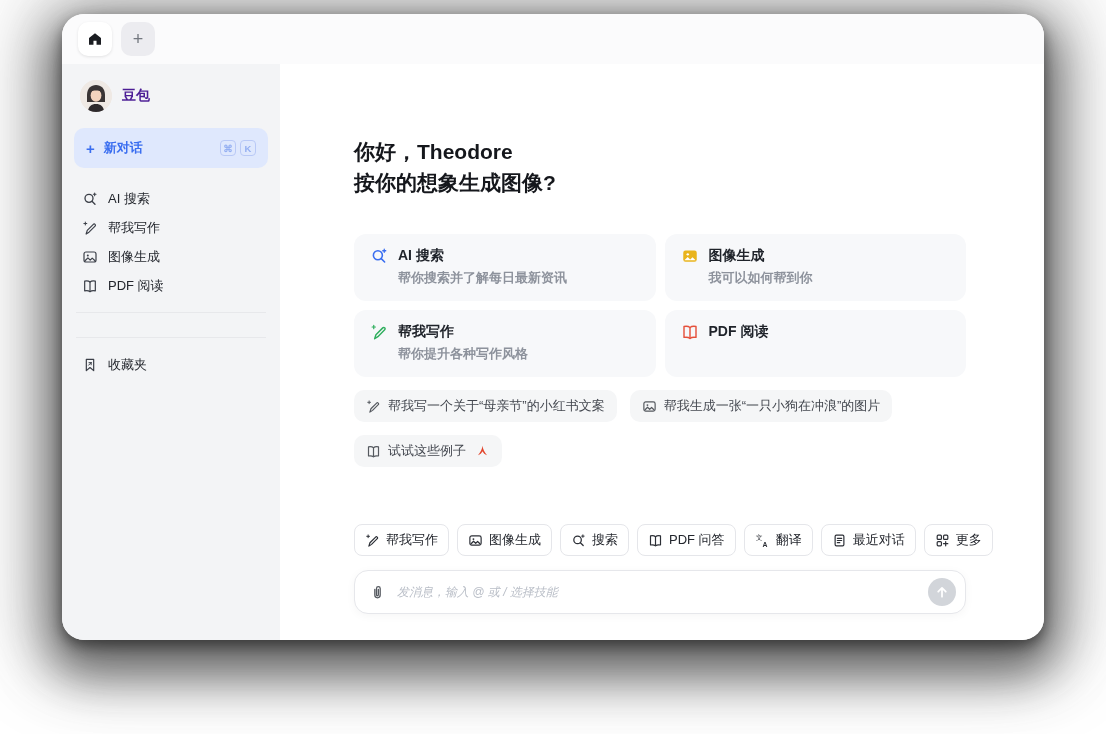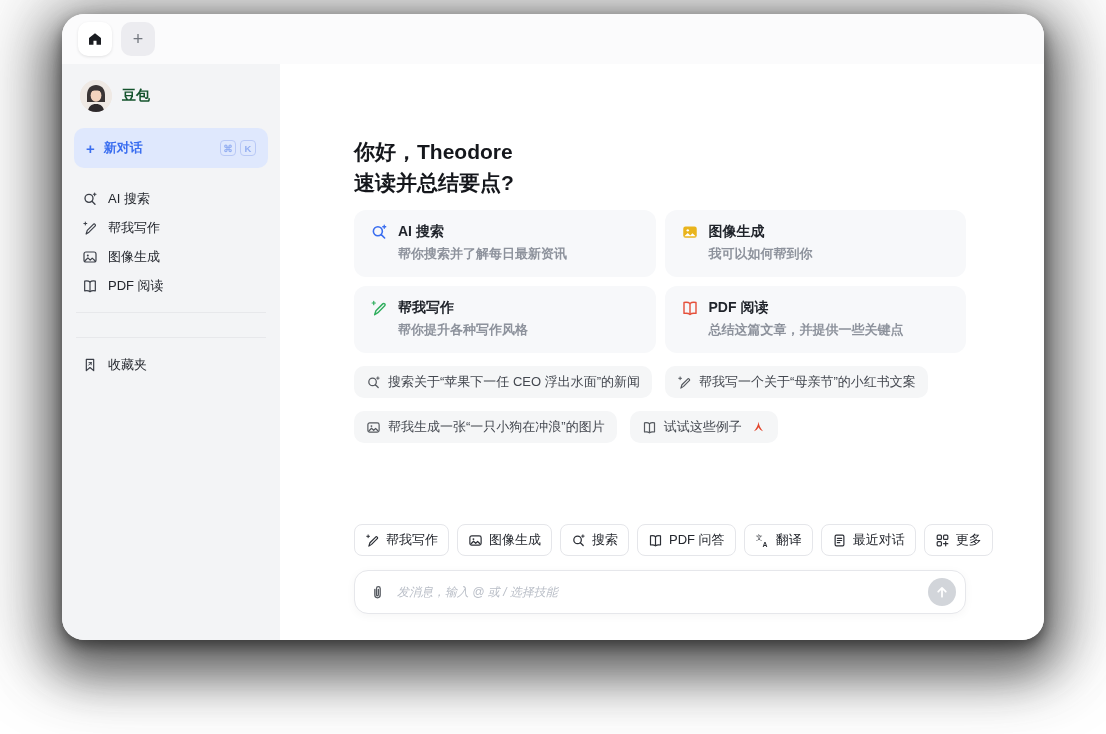--- a/index.html
+++ b/index.html
@@ -21,33 +21,33 @@
   .tab{ width:34px; height:34px; border-radius:10px; display:grid; place-items:center; cursor:pointer; }
   .tab.home{ background:#fff; box-shadow:0 1px 3px rgba(0,0,0,.10); color:#1b1d22; }
   .tab.plus{ background:#ececf0; color:#73777f; font-size:18px; line-height:1; }
   
   .app{ flex:1; display:flex; min-height:0; }
   .sidebar{ width:218px; flex:0 0 218px; background:#f3f4f6; padding:8px 12px 12px; display:flex; flex-direction:column; }
   .main{ flex:1; background:#fff; display:flex; flex-direction:column; padding:72px 0 26px 74px; }
   
   .profile{ display:flex; align-items:center; gap:10px; padding:8px 6px 16px; }
   .avatar{ width:32px; height:32px; border-radius:50%; background:#efe9e4; overflow:hidden; flex:0 0 32px; }
-  .pname{ font-size:14px; font-weight:600; color:#14532d; }
+  .pname{ font-size:14px; font-weight:600; color:#4c1d95; }
   .newchat{ height:40px; background:#dfe8fd; border-radius:10px; display:flex; align-items:center; gap:9px; padding:0 12px; color:#3a6ef0; font-size:13px; font-weight:700; cursor:pointer; }
   .newchat .plusg{ font-size:15px; font-weight:700; }
   .kbds{ margin-left:auto; display:flex; gap:4px; }
   kbd{ width:16px; height:16px; border:1px solid #b9c9f6; border-radius:4px; color:#94aff2; font-size:9.5px; display:grid; place-items:center; font-family:"Liberation Sans",sans-serif; }
   .menu{ margin-top:16px; display:flex; flex-direction:column; }
   .sitem{ height:29px; display:flex; align-items:center; gap:10px; padding:0 8px; color:#23262d; font-size:13px; cursor:pointer; border-radius:8px; }
   .sitem .sic{ width:16px; height:16px; color:#3b3f48; display:grid; place-items:center; }
   .divider{ height:1px; background:#e7e8eb; margin:12px 2px; }
   .chev{ margin-left:auto; color:#9ea3ad; display:grid; place-items:center; width:14px; height:14px; }
   
   .content{ width:612px; }
-  .greet{ font-size:21px; line-height:31px; font-weight:700; color:#15171c; margin:0 0 12px; }
+  .greet{ font-size:21px; line-height:31px; font-weight:700; color:#15171c; margin:0 0 36px; }
   .cards{ display:grid; grid-template-columns:1fr 1fr; gap:9px; width:612px; }
   .card{ background:#f7f8fa; border-radius:12px; padding:13px 16px 14px; cursor:pointer; }
   .chead{ display:flex; align-items:center; gap:10px; }
   .cic{ width:18px; height:18px; display:grid; place-items:center; }
   .ctitle{ font-size:14px; font-weight:700; color:#1f232a; }
   .csub{ margin:4px 0 0 28px; font-size:13px; color:#8d929c;font-weight:bold; }
   .exlabel{ margin-top:18px; font-size:13px; color:#9ba0aa; }
   .chips{ margin-top:13px; display:flex; flex-wrap:wrap; gap:13px; width:640px; }
   .chip{ background:#f5f6f7; border-radius:10px; padding:7px 12px; font-size:13px; color:#43474f; display:flex; align-items:center; gap:7px; cursor:pointer; white-space:nowrap; }
   .chip .sic{ width:15px; height:15px; color:#55595f; display:grid; place-items:center; }
@@ -161,21 +161,21 @@
             </svg>
         </span>
         <span>收藏夹</span>
       </div>
     </div>
 
     <div class="main">
       <div class="content">
         <h1 class="greet">
           <span>你好，Theodore</span><br>
-          <span>速读并总结要点?</span>
+          <span>按你的想象生成图像?</span>
         </h1>
 
         <div class="cards">
           <div class="card">
             <div class="chead">
               <span class="cic" style="color:#3a6ef0">
                 <svg width="18" height="18" viewBox="0 0 24 24" fill="none" stroke="currentColor" stroke-width="2.1" stroke-linecap="round">
                     <circle cx="10.5" cy="11" r="6"></circle>
                     <path d="M15 15.5 L19.5 20"></path>
                     <path d="M19 3 v4 M17 5 h4" stroke-width="1.7"></path>
@@ -216,36 +216,25 @@
           <div class="card">
             <div class="chead">
               <span class="cic" style="color:#e5503b">
                 <svg width="18" height="18" viewBox="0 0 24 24" fill="none" stroke="currentColor" stroke-width="1.9" stroke-linejoin="round">
                     <path d="M12 6 C10.2 4.4 7.2 4 4 4.6 V19.2 C7.2 18.6 10.2 19 12 20.6 C13.8 19 16.8 18.6 20 19.2 V4.6 C16.8 4 13.8 4.4 12 6 Z"></path>
                     <path d="M12 6 V20.4"></path>
                   </svg>
               </span>
               <span class="ctitle">PDF 阅读</span>
             </div>
-            <div class="csub">总结这篇文章，并提供一些关键点</div>
           </div>
         </div>
 
 
         <div class="chips">
-          <div class="chip">
-            <span class="sic">
-              <svg width="15" height="15" viewBox="0 0 24 24" fill="none" stroke="currentColor" stroke-width="2" stroke-linecap="round">
-                  <circle cx="10.5" cy="11" r="6"></circle>
-                  <path d="M15 15.5 L19.5 20"></path>
-                  <path d="M19 3 v4 M17 5 h4" stroke-width="1.6"></path>
-                </svg>
-            </span>
-            <span>搜索关于“苹果下一任 CEO 浮出水面”的新闻</span>
-          </div>
           <div class="chip">
             <span class="sic">
               <svg width="15" height="15" viewBox="0 0 24 24" fill="none" stroke="currentColor" stroke-width="1.9" stroke-linecap="round" stroke-linejoin="round">
                   <path d="M6.2 21 l1.7-5.4 L17 6.5 a1.8 1.8 0 0 1 2.6 0 a1.8 1.8 0 0 1 0 2.6 L10.5 18.2 Z"></path>
                   <path d="M5 7.5 v-4.4 M2.8 5.3 h4.4" stroke-width="1.6"></path>
                 </svg>
             </span>
             <span>帮我写一个关于“母亲节”的小红书文案</span>
           </div>
           <div class="chip">

